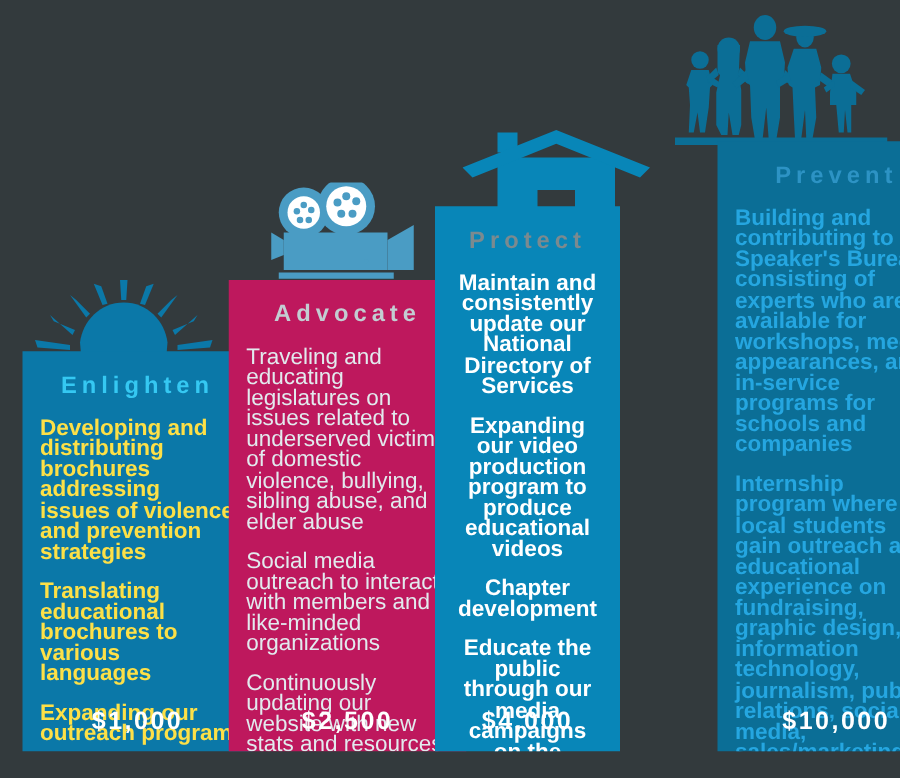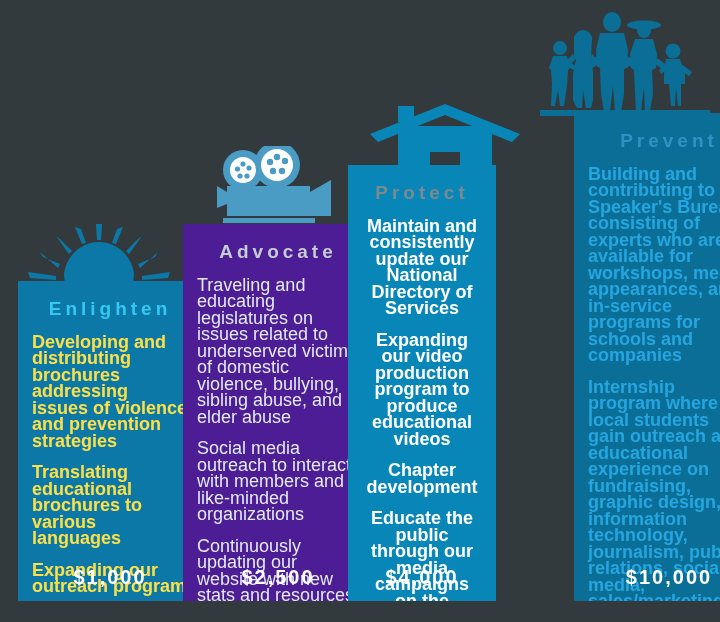--- a/index.html
+++ b/index.html
@@ -16,21 +16,21 @@
   }
   .col{
     position:absolute;
     bottom:21px;
     box-sizing:border-box;
     padding:0 14px;
     overflow:hidden;
   }
   
   #col-enlighten{ left:18px;  width:184px; top:281px; background:#0b78a8; }
-  #col-advocate { left:183px; width:190px; top:224px; background:#4c1d95; }
+  #col-advocate { left:183px; width:190px; top:224px; background:#be185d; }
   #col-protect  { left:348px; width:148px; top:165px; background:#0886b8; }
   #col-prevent  { left:526px; width:190px; top:113px; background:#0b6e96;margin-left:48px; }
 
   .col-title{
     text-align:center;
     font-size:19px;
     font-weight:bold;
     letter-spacing:4px;
     margin:18px 0 14px 0;
     line-height:1.1;

